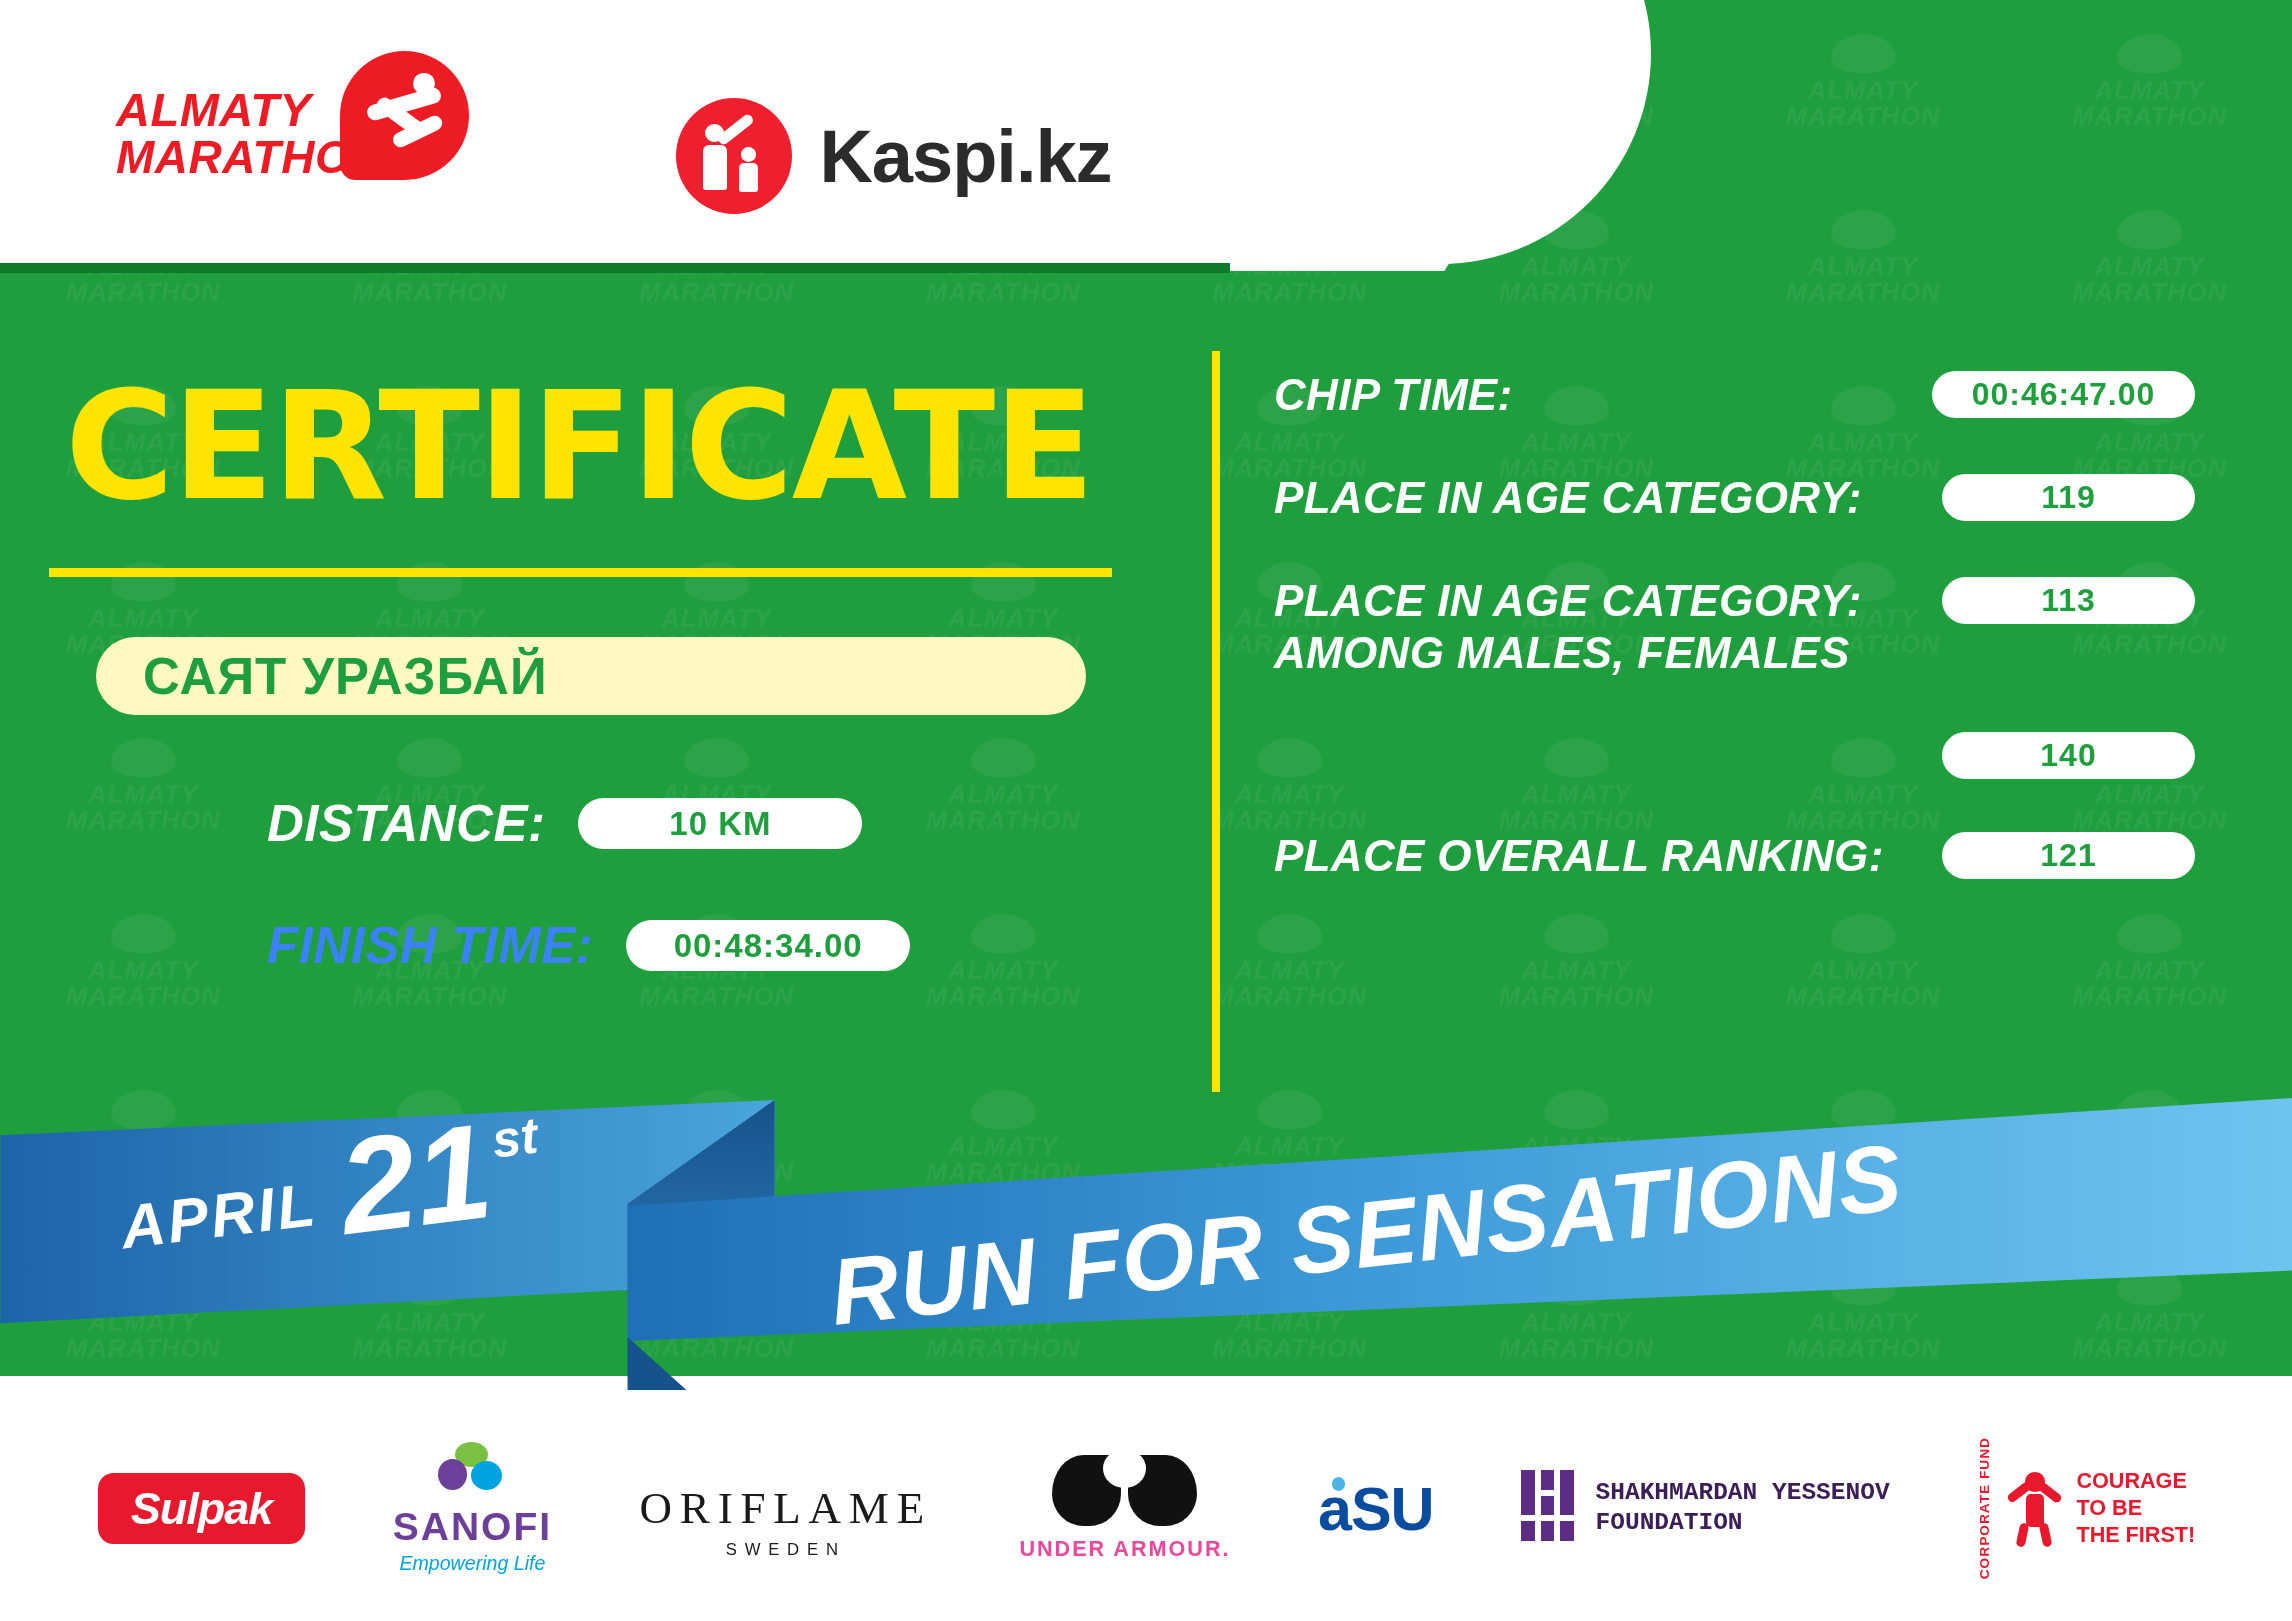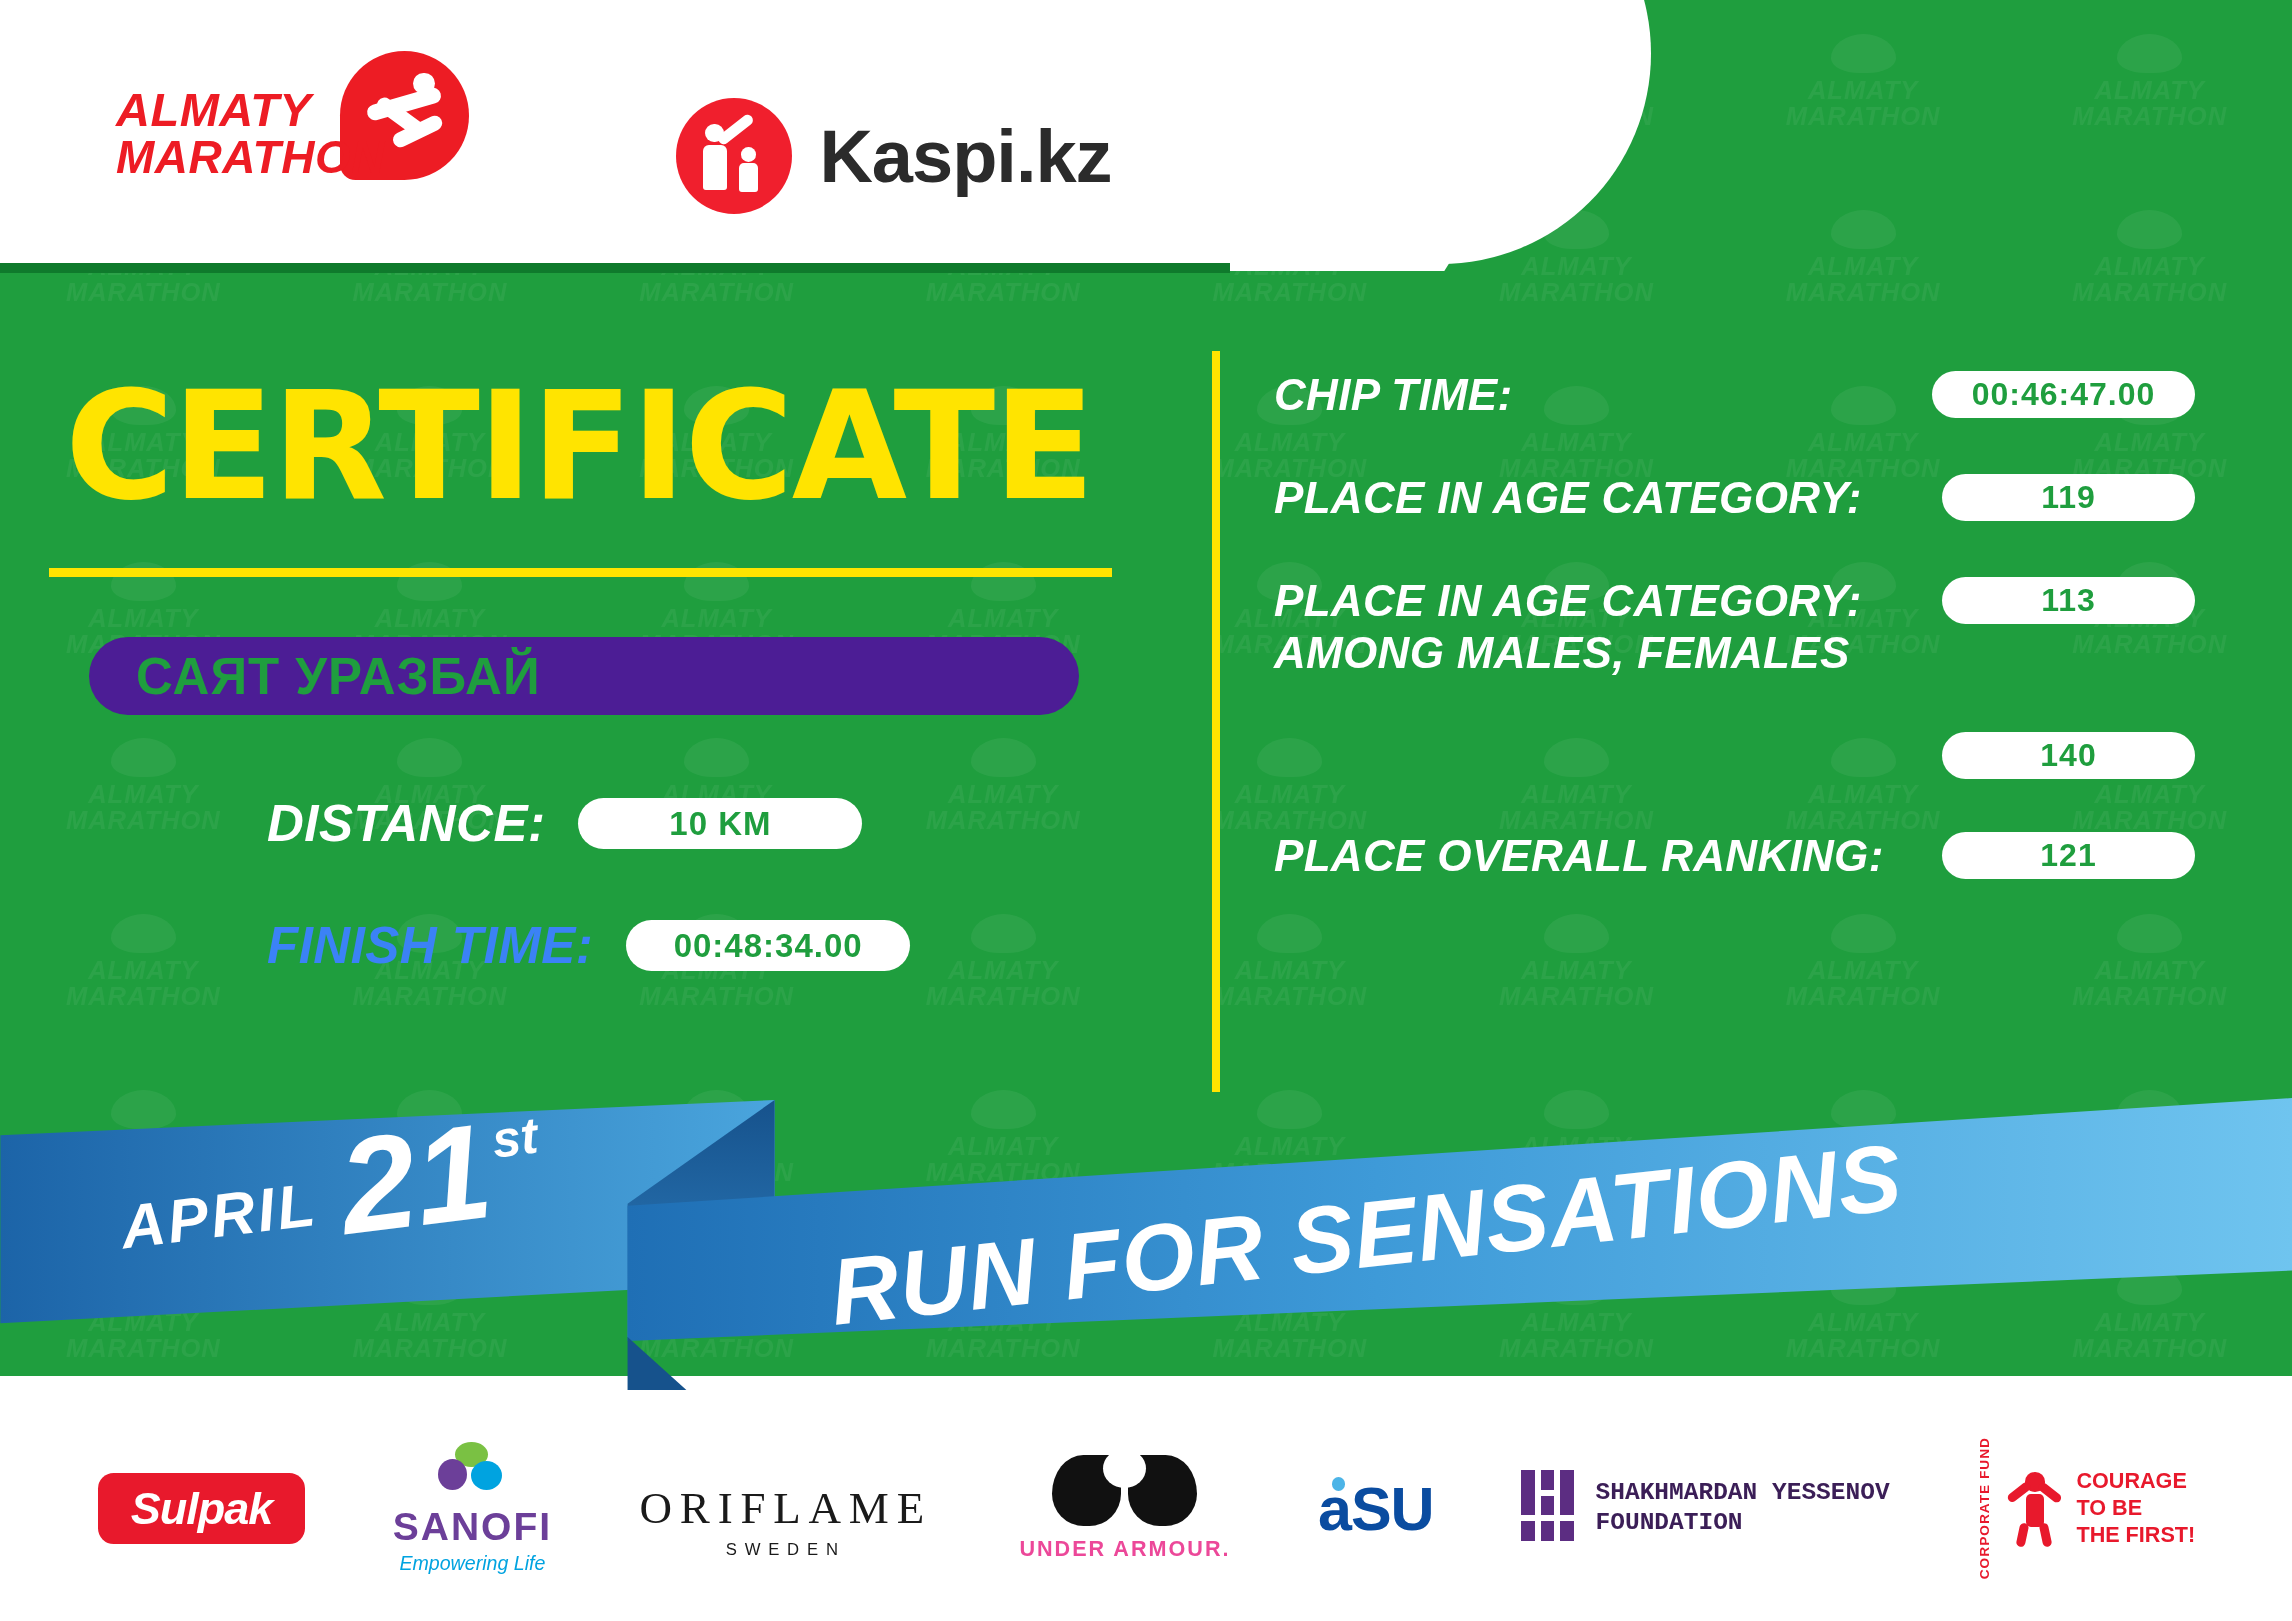--- a/index.html
+++ b/index.html
@@ -249,25 +249,25 @@
   .title-rule {
     position: absolute;
     left: 49px;
     top: 568px;
     width: 1063px;
     height: 8.8px;
     background: #ffe400;
   }
   .name-pill {
     position: absolute;
-    left: 89px;
+    left: 96px;
     top: 637px;
     width: 990px;
     height: 78px;
-    background: #4c1d95;
+    background: #fef9c3;
     border-radius: 39px;
     display: flex;
     align-items: center;
     padding-left: 47px;
     box-sizing: border-box;
   }
   .name-pill span {
     color: #1f9e3e;
     font-size: 51px;
     font-weight: bold;

